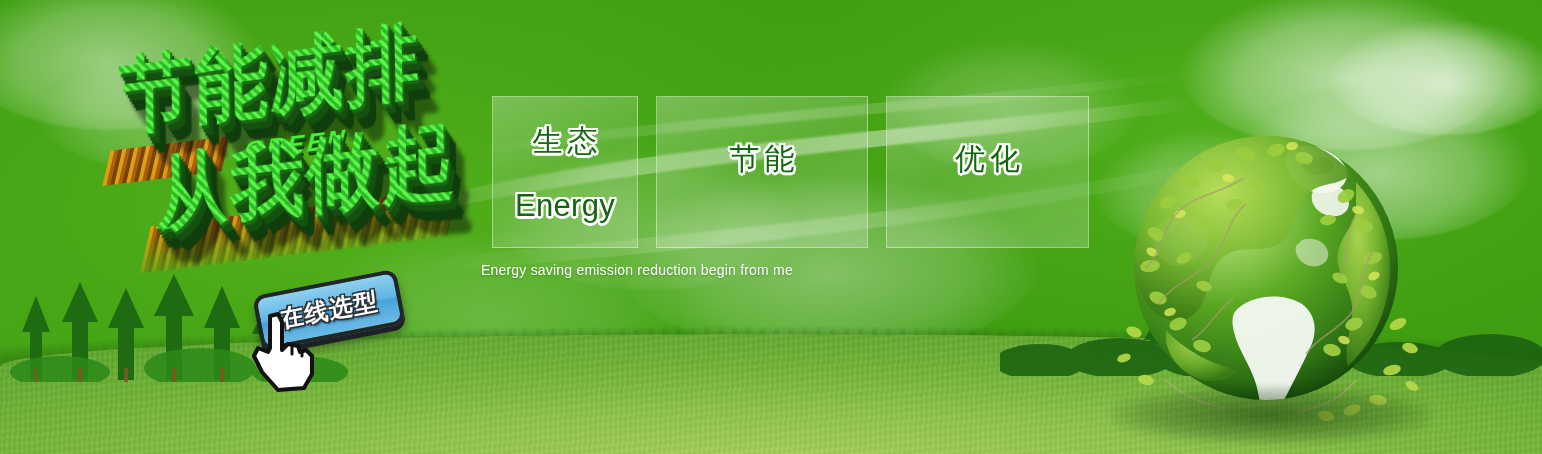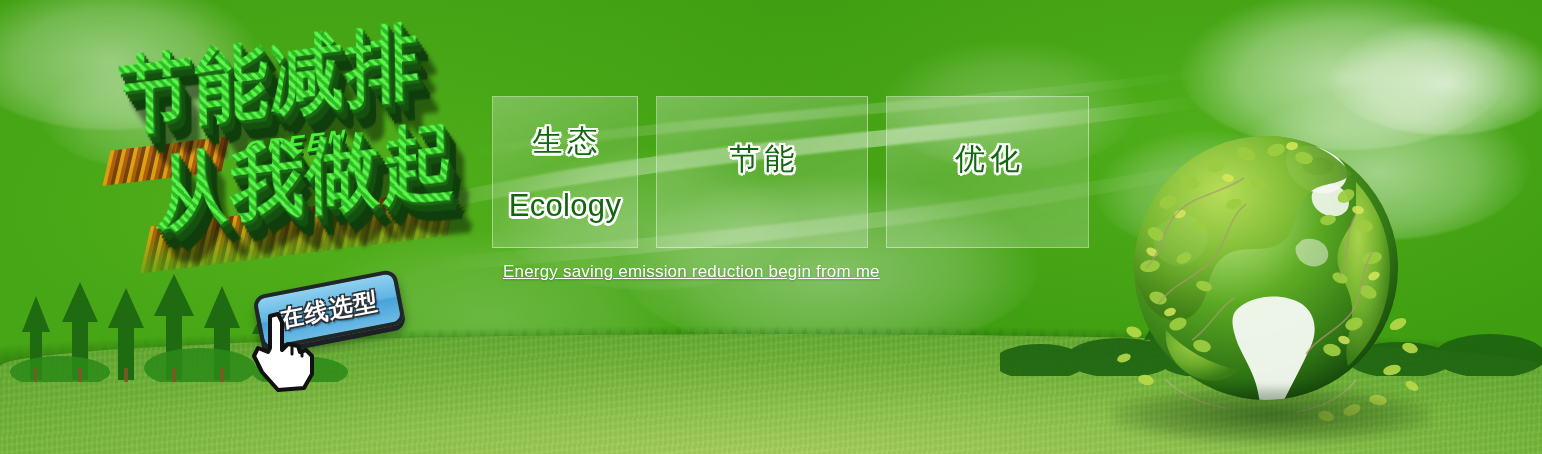--- a/index.html
+++ b/index.html
@@ -148,24 +148,23 @@
     margin-bottom:26px; text-indent:5px;
     text-shadow:-2px -2px 0 #fff, 2px -2px 0 #fff, -2px 2px 0 #fff, 2px 2px 0 #fff,
                  0 -2.5px 0 #fff, 0 2.5px 0 #fff, -2.5px 0 0 #fff, 2.5px 0 0 #fff;
   }
   .card-en {
     font-size:31px; color:#14650f; letter-spacing:.3px;
     text-shadow:-2px -2px 0 #fff, 2px -2px 0 #fff, -2px 2px 0 #fff, 2px 2px 0 #fff,
                  0 -2.5px 0 #fff, 0 2.5px 0 #fff, -2.5px 0 0 #fff, 2.5px 0 0 #fff;
   }
   .tagline {
-    position:absolute; left:503px; top:262px;
-    font-size:17px; color:#ffffff; letter-spacing:.2px;
+    position:absolute; left:481px; top:262px;
+    font-size:14px; color:#ffffff; letter-spacing:.2px;
     text-shadow:0 1px 2px rgba(0,60,0,.35);
-    text-decoration:underline;
   }
 
   
   .globe-wrap { position:absolute; left:1106px; top:118px; width:330px; height:330px; }
   .globe-shadow {
     position:absolute; left:6px; top:268px; width:318px; height:58px;
     background:radial-gradient(ellipse at 50% 50%, rgba(10,45,5,.55) 0%, rgba(10,45,5,.22) 55%, rgba(10,45,5,0) 78%);
     filter:blur(3px);
   }
 </style>
@@ -262,21 +261,21 @@
     <svg class="hand-cursor" viewBox="0 0 78 84">
       <path d="M22,6 L30,4 L34,12 L34,40 L40,34 L50,36 L52,42 L58,40 L64,46 L64,64
                L56,78 L30,80 L14,62 L6,46 L10,38 L20,42 L22,38 Z" fill="#ffffff" stroke="#111111" stroke-width="4" stroke-linejoin="round"></path>
       <path d="M34,40 L34,20 M44,44 L44,34 M54,46 L54,42" stroke="#111111" stroke-width="3" fill="none" stroke-linecap="round"></path>
     </svg>
   </div>
 
   <div class="cards">
     <div class="card">
       <div class="card-cn">生态</div>
-      <div class="card-en">Ecology</div>
+      <div class="card-en">Energy</div>
     </div>
     <div class="card wide">
       <div class="card-cn">节能</div>
     </div>
     <div class="card wide3">
       <div class="card-cn">优化</div>
     </div>
   </div>
 
   <div class="tagline">Energy saving emission reduction begin from me</div>

